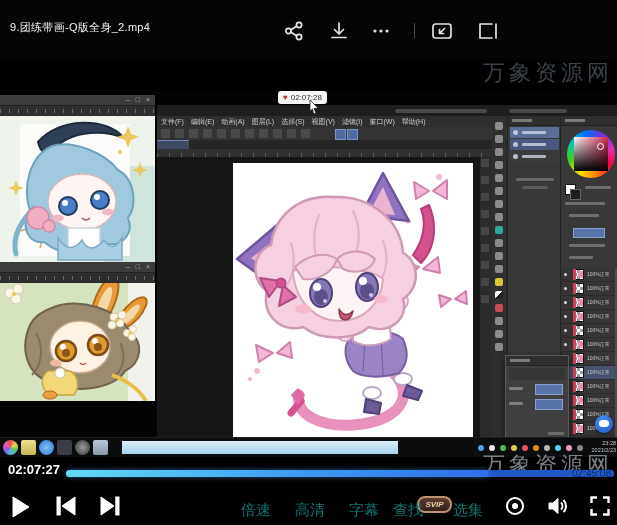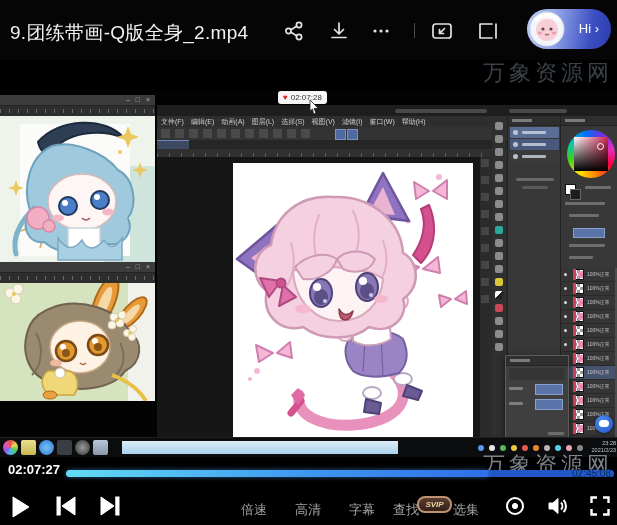--- a/index.html
+++ b/index.html
@@ -1,21 +1,21 @@
 <!DOCTYPE html>
 <html><head>
 <meta charset="utf-8">
 <style>
   html,body{margin:0;padding:0;background:#111;}
   #screen{position:relative;width:617px;height:525px;background:#000;overflow:hidden;
     font-family:"Liberation Sans",sans-serif;-webkit-font-smoothing:antialiased;}
 
   
   .topbar{position:absolute;left:0;top:0;width:617px;height:60px;background:#050505;z-index:30;}
-  .vtitle{position:absolute;left:10px;top:20px;font-size:19px;color:#f2f2f2;letter-spacing:.3px;}
+  .vtitle{position:absolute;left:10px;top:20px;font-size:11px;color:#f2f2f2;letter-spacing:.3px;}
   .hicon{position:absolute;top:19px;width:24px;height:24px;display:flex;align-items:center;justify-content:center;cursor:pointer;}
   .hicon svg{stroke:#e3e3e3;fill:none;stroke-width:1.7;stroke-linecap:round;stroke-linejoin:round;}
   .hsep{position:absolute;top:23px;width:1px;height:15px;background:#4c4c4c;}
   .hi-pill{position:absolute;right:6px;top:9px;width:84px;height:40px;border-radius:21px;
     background:linear-gradient(100deg,#bccdf2 0%,#8fa2e6 35%,#3c4fc2 75%,#2d3db0 100%);cursor:pointer;}
   .hi-avatar{position:absolute;left:2px;top:2px;width:36px;height:36px;}
   .hi-label{position:absolute;right:12px;top:12px;font-size:13px;color:#fff;}
 
   
   .wm{color:#9aa0a8;z-index:6;pointer-events:none;}
@@ -117,21 +117,21 @@
   
   .time-now{position:absolute;left:8px;top:462px;font-size:13px;font-weight:bold;color:#fff;z-index:8;}
   .progress{position:absolute;left:66px;top:470px;width:548px;height:7px;border-radius:4px;background:#14305e;z-index:7;cursor:pointer;}
   .progress-fill{position:absolute;left:0;top:0;height:7px;border-radius:4px 0 0 4px;
     background:linear-gradient(90deg,#62dcf4,#3f9af0 55%,#2f6ee8);box-shadow:0 0 5px rgba(80,160,240,.55);}
   .progress-rest{position:absolute;right:0;top:0;height:7px;border-radius:0 4px 4px 0;background:#2058c8;}
   .duration{position:absolute;right:3px;top:-2px;font-size:10px;font-weight:normal;color:#0a2c62;z-index:8;}
   .controls{position:absolute;left:0;top:488px;width:617px;height:37px;z-index:9;}
   .cbtn{position:absolute;top:8px;cursor:pointer;display:flex;align-items:center;justify-content:center;}
   .cbtn svg{fill:#fff;stroke:#fff;}
-  .ctext{position:absolute;top:13px;font-size:13px;color:#a3a3a3;cursor:pointer;white-space:nowrap;}
+  .ctext{position:absolute;top:13px;font-size:15px;color:#0f766e;cursor:pointer;white-space:nowrap;}
 </style>
 </head>
 <body>
 
 <div id="screen">
 
   <div class="wm-top">万象资源网</div>
 
   <div class="desktop">
 
@@ -532,33 +532,20 @@
           <rect x="2" y="3" width="18" height="14" rx="2.5"></rect>
           <path d="M13.5,7.5 L8.5,12.5 M8.5,8.5 V12.5 H12.5"></path>
         </svg>
     </div>
     <div class="hicon" style="left:476px;">
       <svg width="22" height="20" viewBox="0 0 22 20">
           <path d="M15,3 H3 V17 H15"></path>
           <path d="M19,3 V17"></path>
         </svg>
     </div>
-    <div class="hi-pill">
-      <svg class="hi-avatar" viewBox="0 0 36 36">
-        <circle cx="18" cy="18" r="17" fill="#f3f5fa" stroke="#d4dae8"></circle>
-        <circle cx="18" cy="19" r="11" fill="#f8cfd6"></circle>
-        <circle cx="14" cy="18" r="1.6" fill="#5a4a4a"></circle>
-          <circle cx="22" cy="18" r="1.6" fill="#5a4a4a"></circle>
-        <ellipse cx="11" cy="22" rx="2.4" ry="1.5" fill="#f0a0b0"></ellipse>
-          <ellipse cx="25" cy="22" rx="2.4" ry="1.5" fill="#f0a0b0"></ellipse>
-        <path d="M16,23 q2,2 4,0" stroke="#b06a74" fill="none" stroke-width="1.2"></path>
-        <path d="M6,10 A15,15 0 0 1 30,10" stroke="#fff" fill="none" stroke-width="3"></path>
-      </svg>
-      <span class="hi-label">Hi ›</span>
-    </div>
   </div>
 
   <div class="time-now">02:07:27</div>
 
   <div class="progress">
     <div class="progress-rest" style="width:23%;"></div>
     <div class="progress-fill" style="width:77%;"></div>
     <div class="duration">02:45:08</div>
   </div>
 

